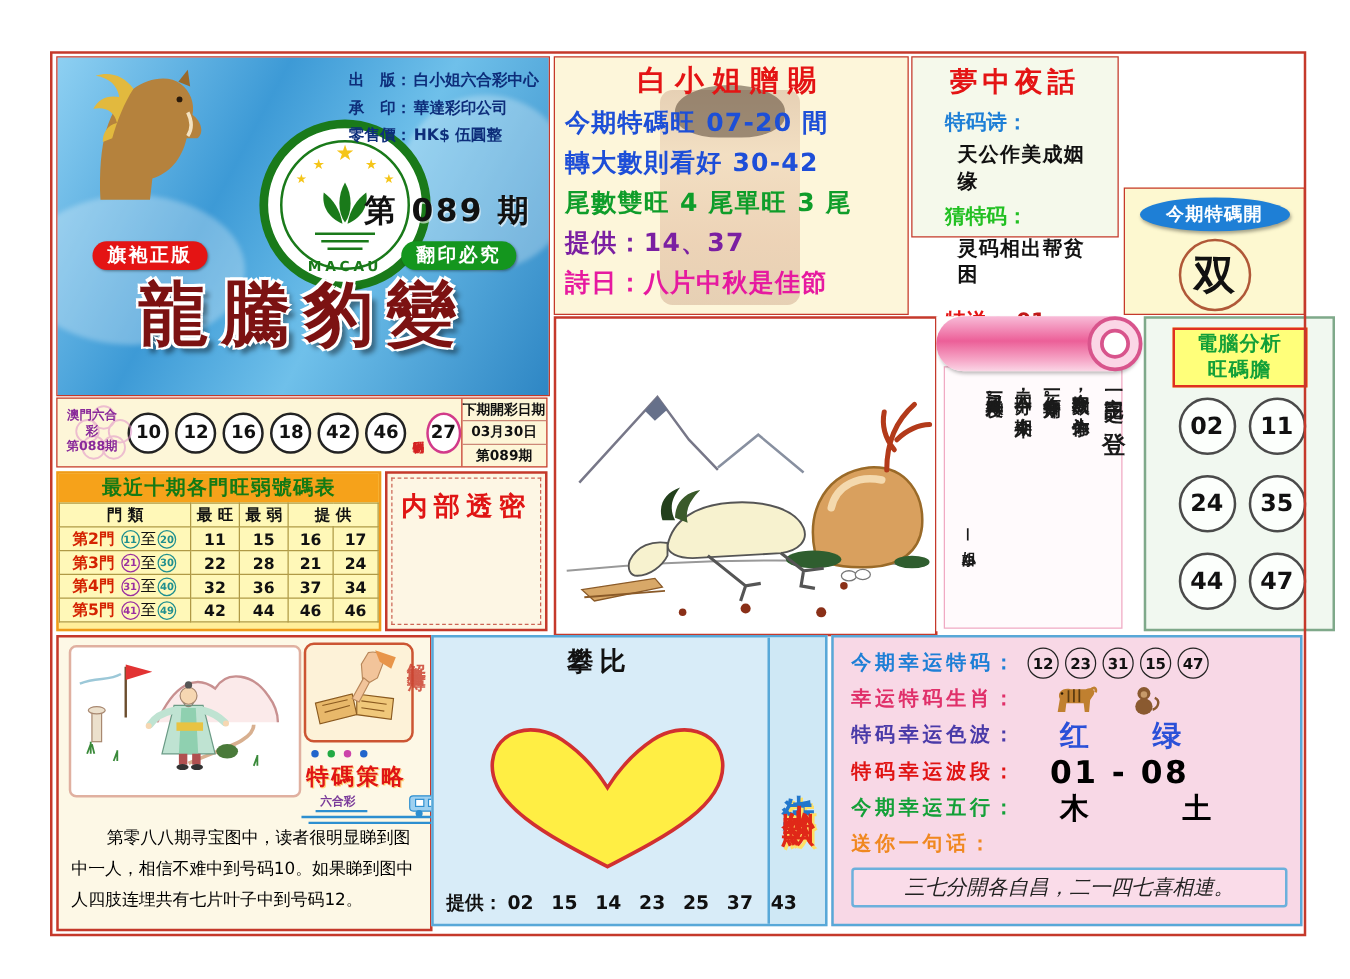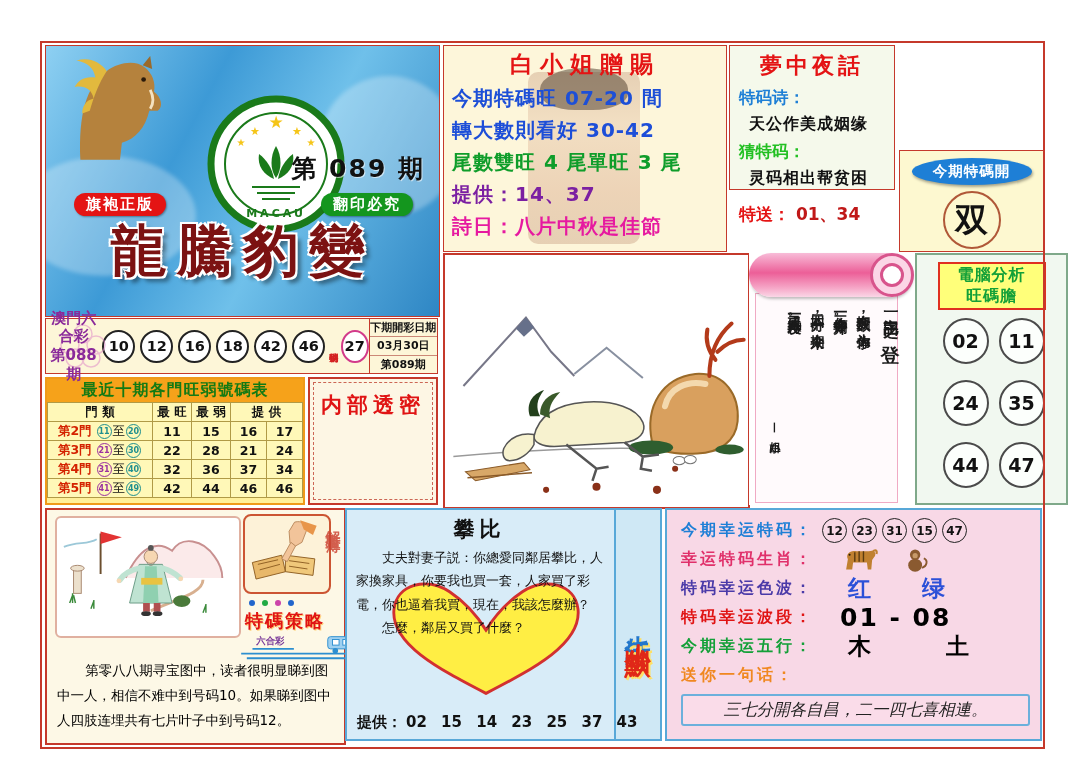--- a/index.html
+++ b/index.html
@@ -33,21 +33,21 @@
     background:linear-gradient(180deg,#caa286 0%,#e5c3a6 30%,#d9a98c 70%,#caa286 100%);opacity:.45;}
   #model-hair{position:absolute;left:96px;top:22px;width:88px;height:42px;border-radius:50% 50% 40% 40%;
     background:#4a3828;opacity:.5;}
   #gift-title{position:relative;text-align:center;font-size:23px;font-weight:bold;color:#e41414;
     letter-spacing:7px;margin-top:3px;z-index:2;}
   .gift-line{position:relative;z-index:2;font-size:20px;font-weight:bold;margin:5px 6px 0 8px;
     letter-spacing:1px;white-space:nowrap;}
 
   
   #dream-box{left:729px;top:45px;width:166px;height:145px;border:1.5px solid #c5392b;
-    background:#f5f9eb;padding:5px 9px;box-sizing:border-box;}
+    background:#f5f9eb;padding:5px 26px;box-sizing:border-box;}
   #dream-title{text-align:center;font-size:22px;font-weight:bold;color:#e41414;letter-spacing:4px;}
   .dream-lab{font-size:16.5px;font-weight:bold;margin-top:6px;}
   .dream-val{font-size:16px;color:#111;margin:5px 0 2px 10px;letter-spacing:1px;font-weight:bold;}
   #dream-gift{margin-top:14px;font-size:17px;font-weight:bold;color:#e41414;}
 
   
   #panel-total,#panel-special{left:899px;width:143px;height:100px;border:1.5px solid #c5392b;
     background:#fdf8d0;display:flex;flex-direction:column;align-items:center;}
   #panel-total{top:45px;}
   #panel-special{top:150px;}
@@ -55,21 +55,21 @@
     justify-content:center;color:#fff;font-size:14.5px;font-weight:bold;letter-spacing:1px;
     box-shadow:1px 2px 3px rgba(0,0,0,.35);}
   #oval-total{background:#e01414;}
   #oval-special{background:#1e7fd6;}
   .big-circle{margin-top:6px;width:54px;height:54px;border-radius:50%;border:2px solid #b05838;
     display:flex;align-items:center;justify-content:center;font-size:33px;font-weight:bold;color:#111;}
 
   
   #results-strip{left:45px;top:318px;width:393px;height:56px;border:1.5px solid #c5392b;
     background:#fdf6d8;display:flex;align-items:center;box-sizing:border-box;padding-left:3px;}
-  #lottery-name{position:relative;width:60px;text-align:center;font-size:15px;font-weight:bold;
+  #lottery-name{position:relative;width:60px;text-align:center;font-size:10px;font-weight:bold;
     color:#8a2a9a;line-height:1.25;z-index:1;}
   #flower-dec{position:absolute;left:8px;top:2px;z-index:0;opacity:.55;}
   #balls-row{display:flex;gap:5px;margin-left:4px;}
   .ball{width:29px;height:29px;border-radius:50%;border:2px solid #222;background:#fff;display:flex;
     align-items:center;justify-content:center;font-size:14.5px;font-weight:bold;color:#111;}
   #special-label{writing-mode:vertical-rl;text-orientation:upright;font-size:9px;color:#d42222;
     font-weight:bold;line-height:1.05;margin:0 3px;letter-spacing:0;}
   .ball.special{border-color:#d23a8a;}
   #next-info{margin-left:auto;width:82px;align-self:stretch;border-left:1.5px solid #c5392b;
     display:flex;flex-direction:column;}
@@ -203,20 +203,25 @@
       <text x="91" y="41" text-anchor="middle" font-size="11" fill="#f5c518">★</text>
       <text x="35" y="52" text-anchor="middle" font-size="10" fill="#f5c518">★</text>
       <text x="105" y="52" text-anchor="middle" font-size="10" fill="#f5c518">★</text>
       <path d="M70,52 C64,62 64,76 70,84 C76,76 76,62 70,52 Z" fill="#1a7a1a"></path>
       <path d="M53,60 C51,72 58,81 68,85 C66,74 61,66 53,60 Z" fill="#1a7a1a"></path>
       <path d="M87,60 C89,72 82,81 72,85 C74,74 79,66 87,60 Z" fill="#1a7a1a"></path>
       <path d="M46,93 H94 M51,99 H89 M56,105 H84" stroke="#1a7a1a" stroke-width="2"></path>
       <text x="70" y="123" text-anchor="middle" font-size="11" font-weight="bold" fill="#1a7a1a" letter-spacing="3">MACAU</text>
     </svg>
 
+    <div id="pub-block">
+      <div class="pub-line"><span class="lab">出　版：</span><span>白小姐六合彩中心</span></div>
+      <div class="pub-line"><span class="lab">承　印：</span><span>華達彩印公司</span></div>
+      <div class="pub-line"><span class="lab">零售價：</span><span>HK$ 伍圓整</span></div>
+    </div>
 
     <div id="issue-no">第 089 期</div>
     <div id="badge-left" class="badge">旗袍正版</div>
     <div id="badge-right" class="badge">翻印必究</div>
     <div id="main-title">龍騰豹變</div>
   </div>
 
   <div id="gift-box" class="abs">
     <div id="model-photo"></div>
     <div id="model-hair"></div>
@@ -442,22 +447,20 @@
       <text x="20" y="14" font-size="10" font-weight="bold" fill="#7a3a9a">六合彩</text>
     </svg>
     <div id="story-text">第零八八期寻宝图中，读者很明显睇到图中一人，相信不难中到号码10。如果睇到图中人四肢连埋共有七片叶子中到号码12。</div>
   </div>
 
   <div id="humor-box" class="abs">
     <div id="humor-title">攀比</div>
     <svg id="heart-shape" width="230" height="150" viewBox="0 0 240 150">
       <path d="M120,138 C70,112 20,86 24,50 C27,24 58,16 82,32 C97,42 110,56 120,72 C130,56 143,42 158,32 C182,16 213,24 216,50 C220,86 170,112 120,138 Z" fill="#ffee44" stroke="#d23030" stroke-width="3"></path>
     </svg>
-    <div id="joke-text">　　丈夫對妻子説：你總愛同鄰居攀比，人家換家具，你要我也買一套，人家買了彩電，你也逼着我買，現在，我該怎麼辦？
-　　怎麼，鄰居又買了什麼？</div>
     <div id="humor-provide">
       <span>提供：</span><span class="nums">02 15 14 23 25 37 43</span>
     </div>
     <div id="humor-strip">
       <div id="humor-vert">
         <span class="blu">生活</span><span class="red">小幽默</span>
       </div>
     </div>
   </div>
 

